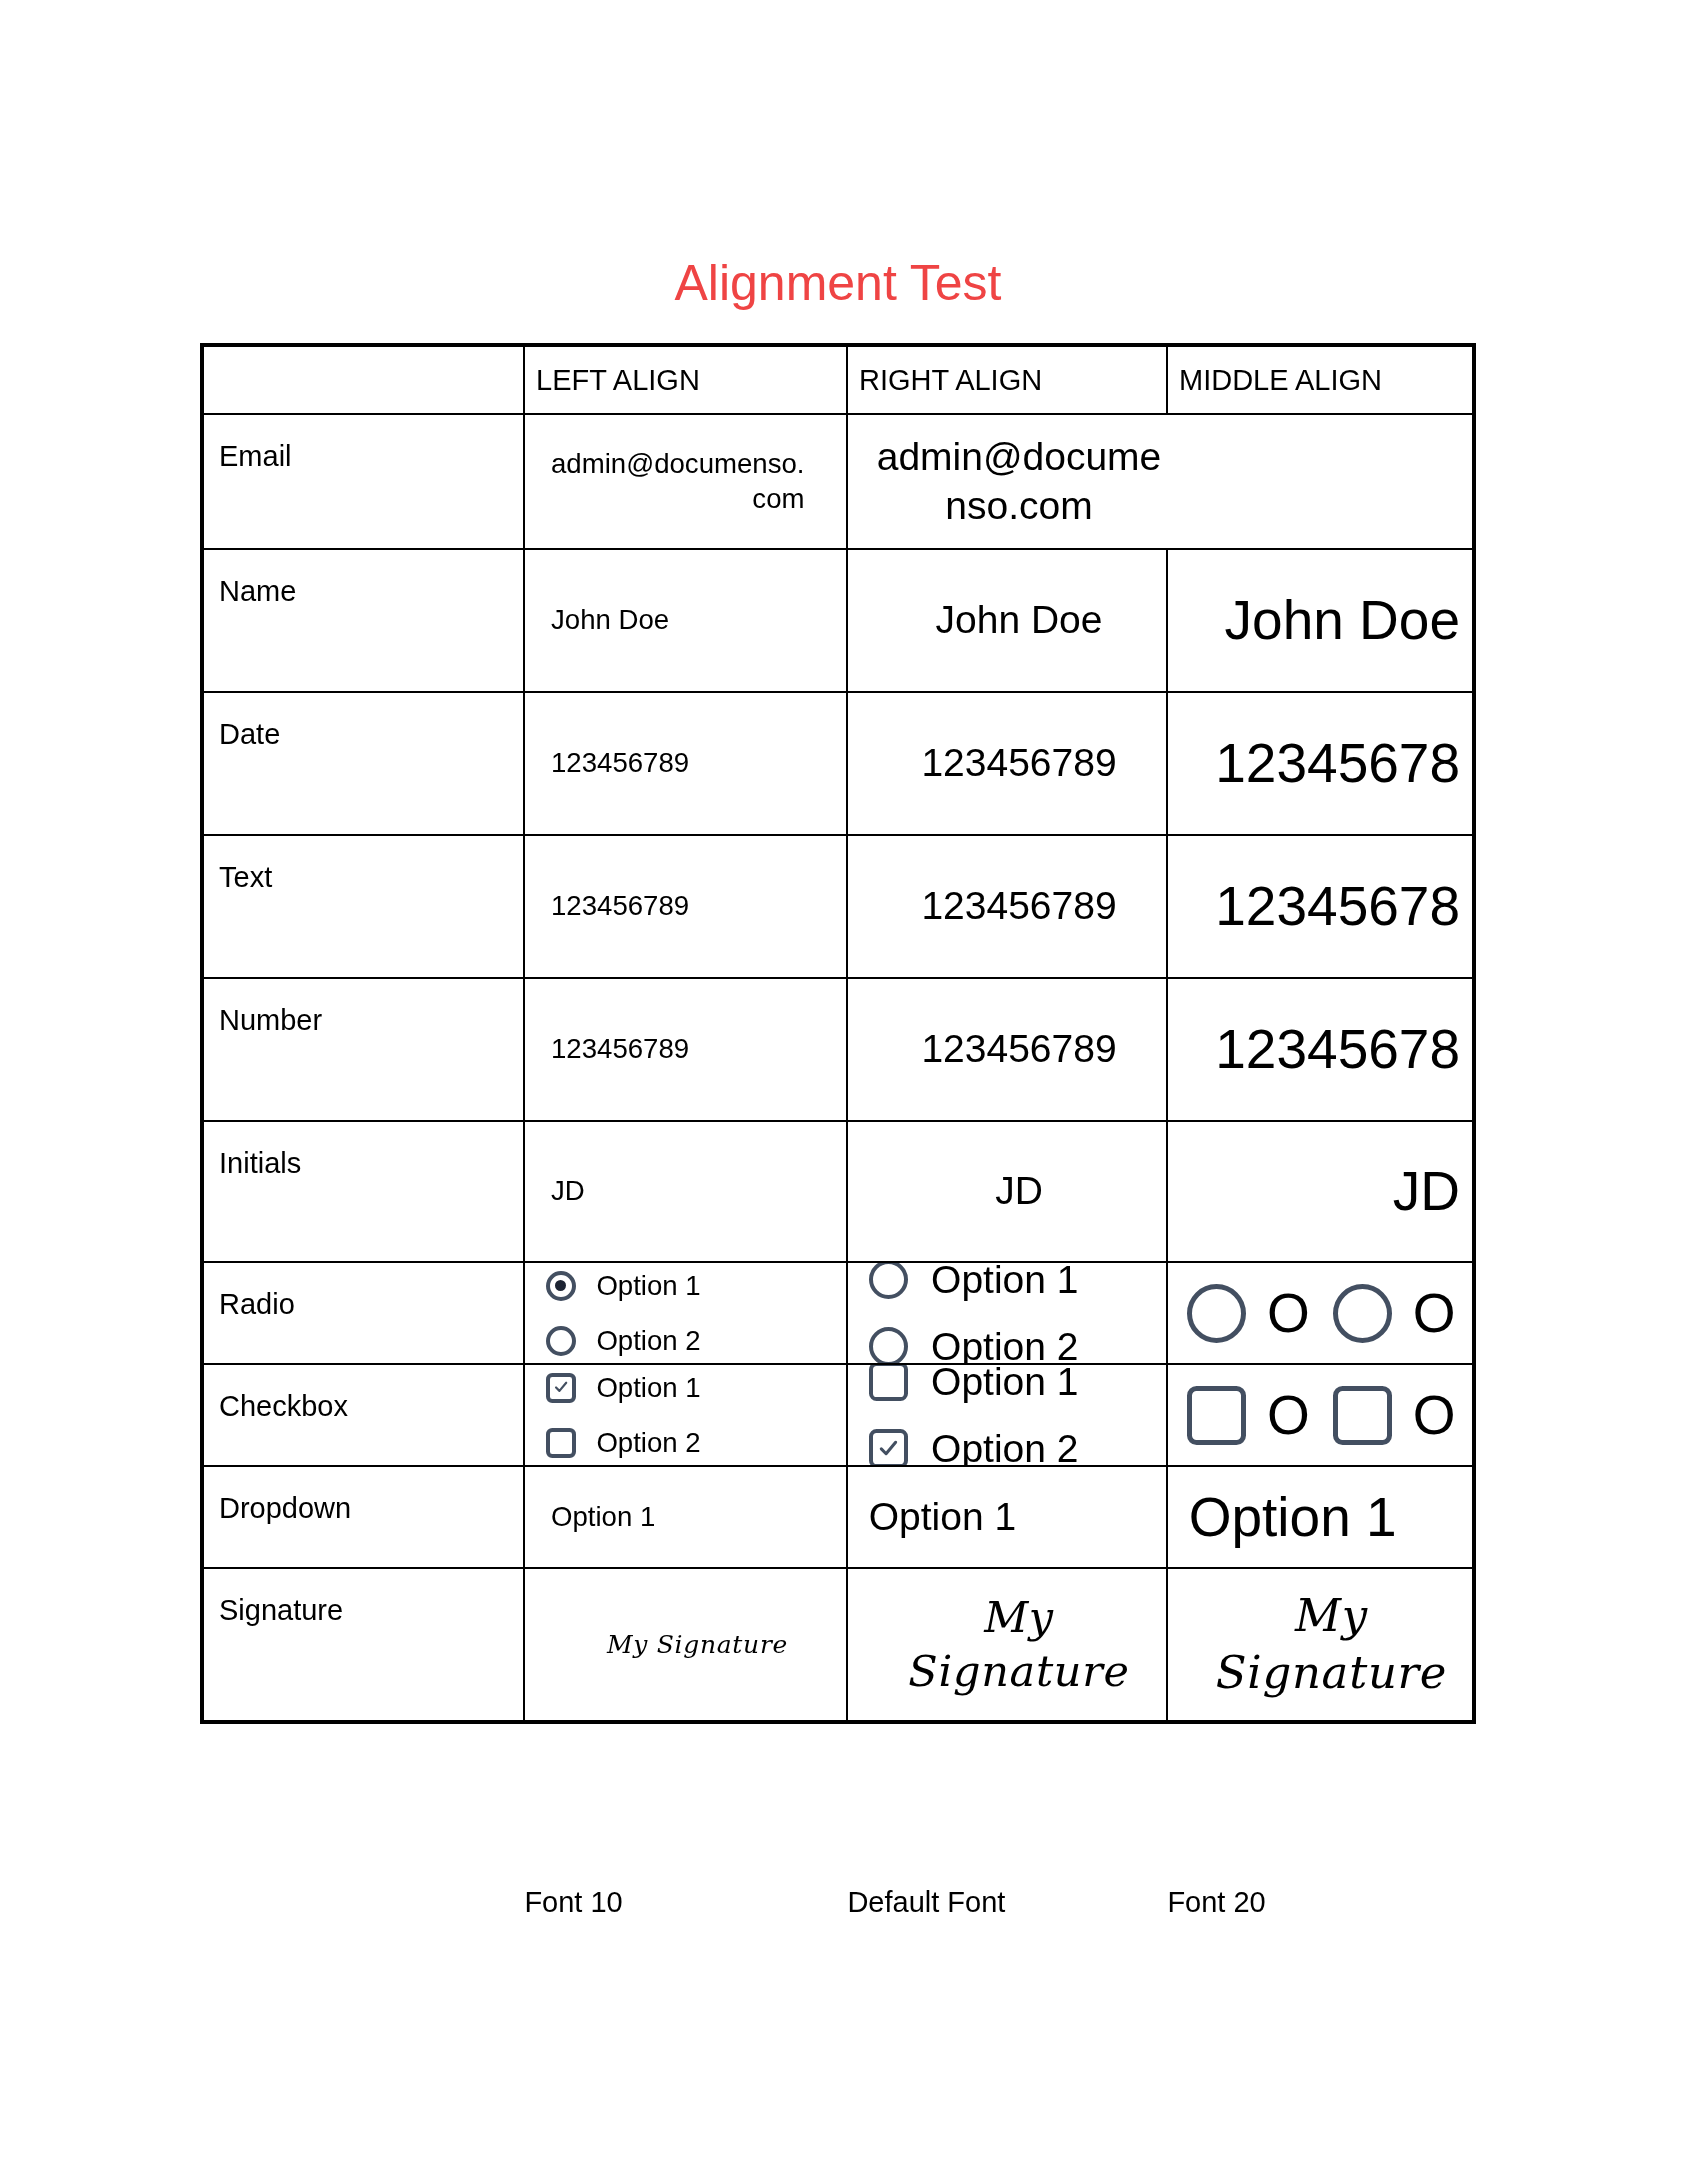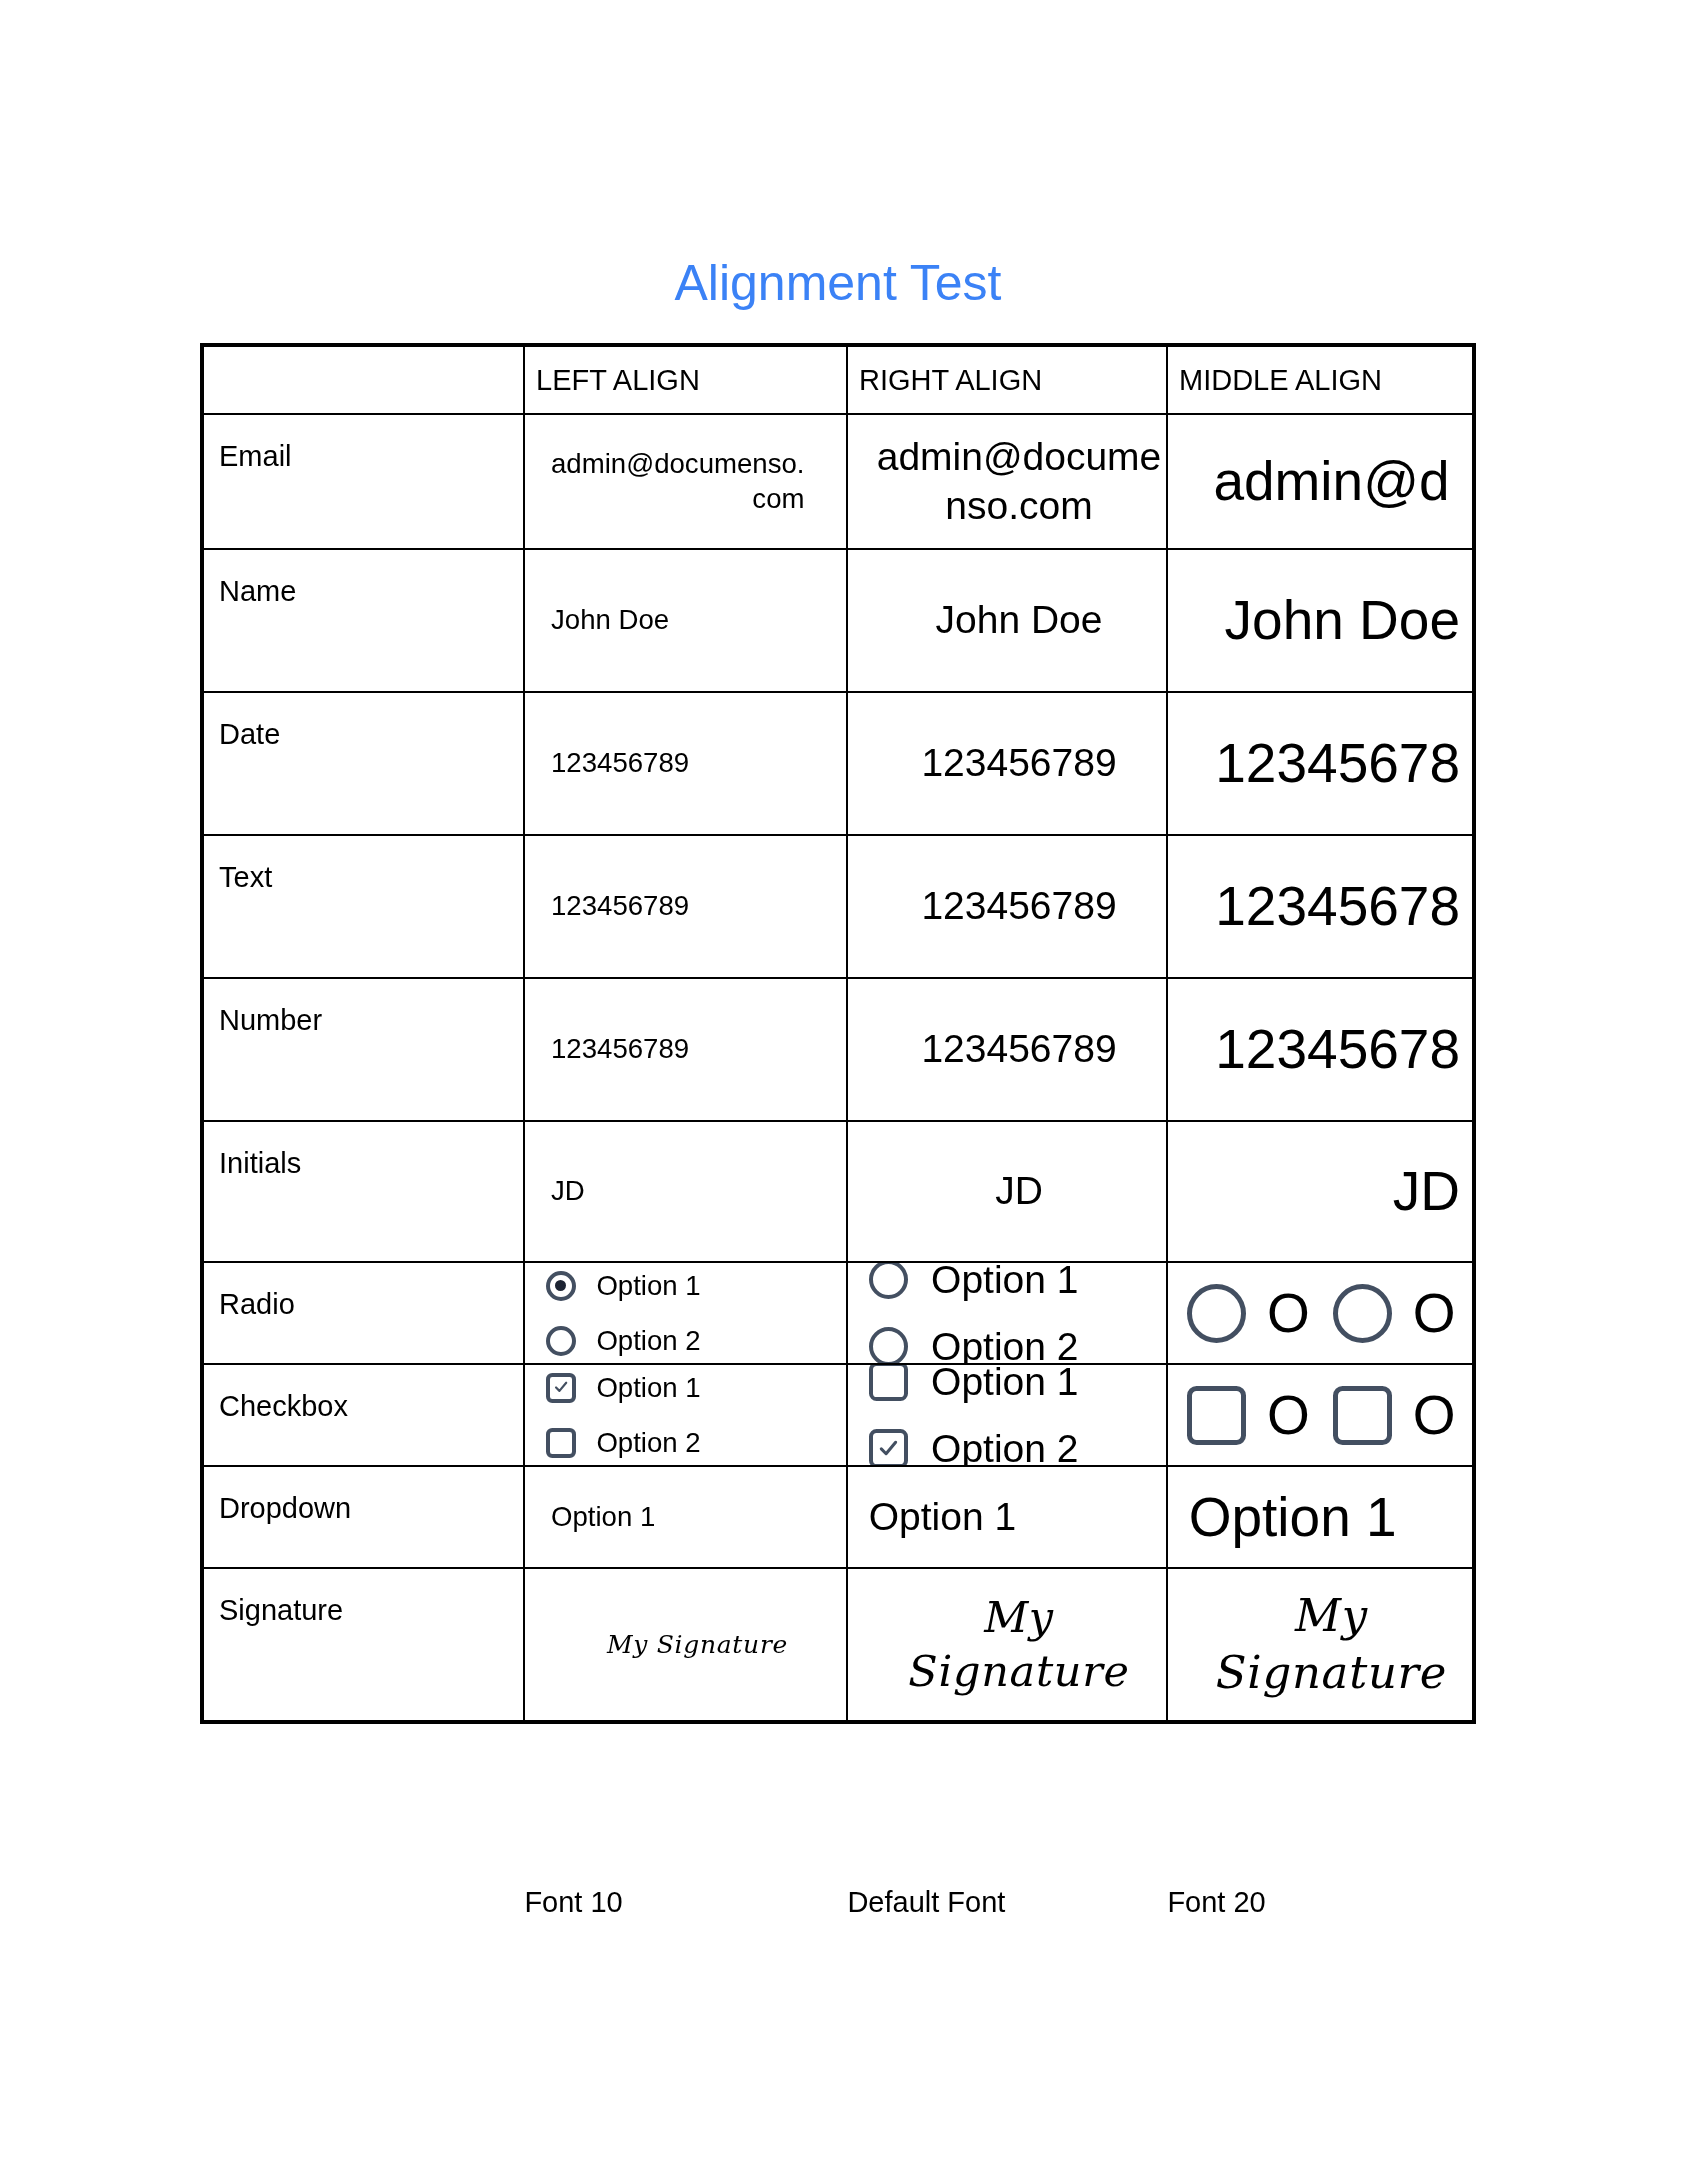--- a/index.html
+++ b/index.html
@@ -8,21 +8,21 @@
   }
   *{margin:0;padding:0;box-sizing:border-box;}
   html,body{background:#ffffff;}
   body{
     width:1687px;height:2183px;position:relative;
     font-family:"Liberation Sans","DejaVu Sans",sans-serif;
     color:#000;
   }
   .page-title{
     position:absolute;left:200px;top:254px;width:1276px;
-    text-align:center;font-size:50px;font-weight:400;color:#3b82f6;
+    text-align:center;font-size:50px;font-weight:400;color:#ef4444;
   }
   .tbl{
     position:absolute;left:200px;top:343px;width:1276px;
     border:4.1px solid #000;background:#fff;
   }
   .row{
     display:grid;
     grid-template-columns:319px 323px 320px 305px;
   }
   .row + .row{border-top:2.8px solid #000;}
@@ -115,21 +115,20 @@
     <div class="cell hdr">RIGHT ALIGN</div>
     <div class="cell hdr">MIDDLE ALIGN</div>
   </div>
 
   <div class="row h-email">
     <div class="cell lbl">Email</div>
     <div class="cell val v10 al">admin@documenso.
 com</div>
     <div class="cell val v14 ac">admin@docume
 nso.com</div>
-    <div class="cell val v20 ac">admin@d</div>
   </div>
 
   <div class="row h-std">
     <div class="cell lbl">Name</div>
     <div class="cell val v10 al">John Doe</div>
     <div class="cell val v14 ac">John Doe</div>
     <div class="cell val v20 ar">John Doe</div>
   </div>
 
   <div class="row h-std">

